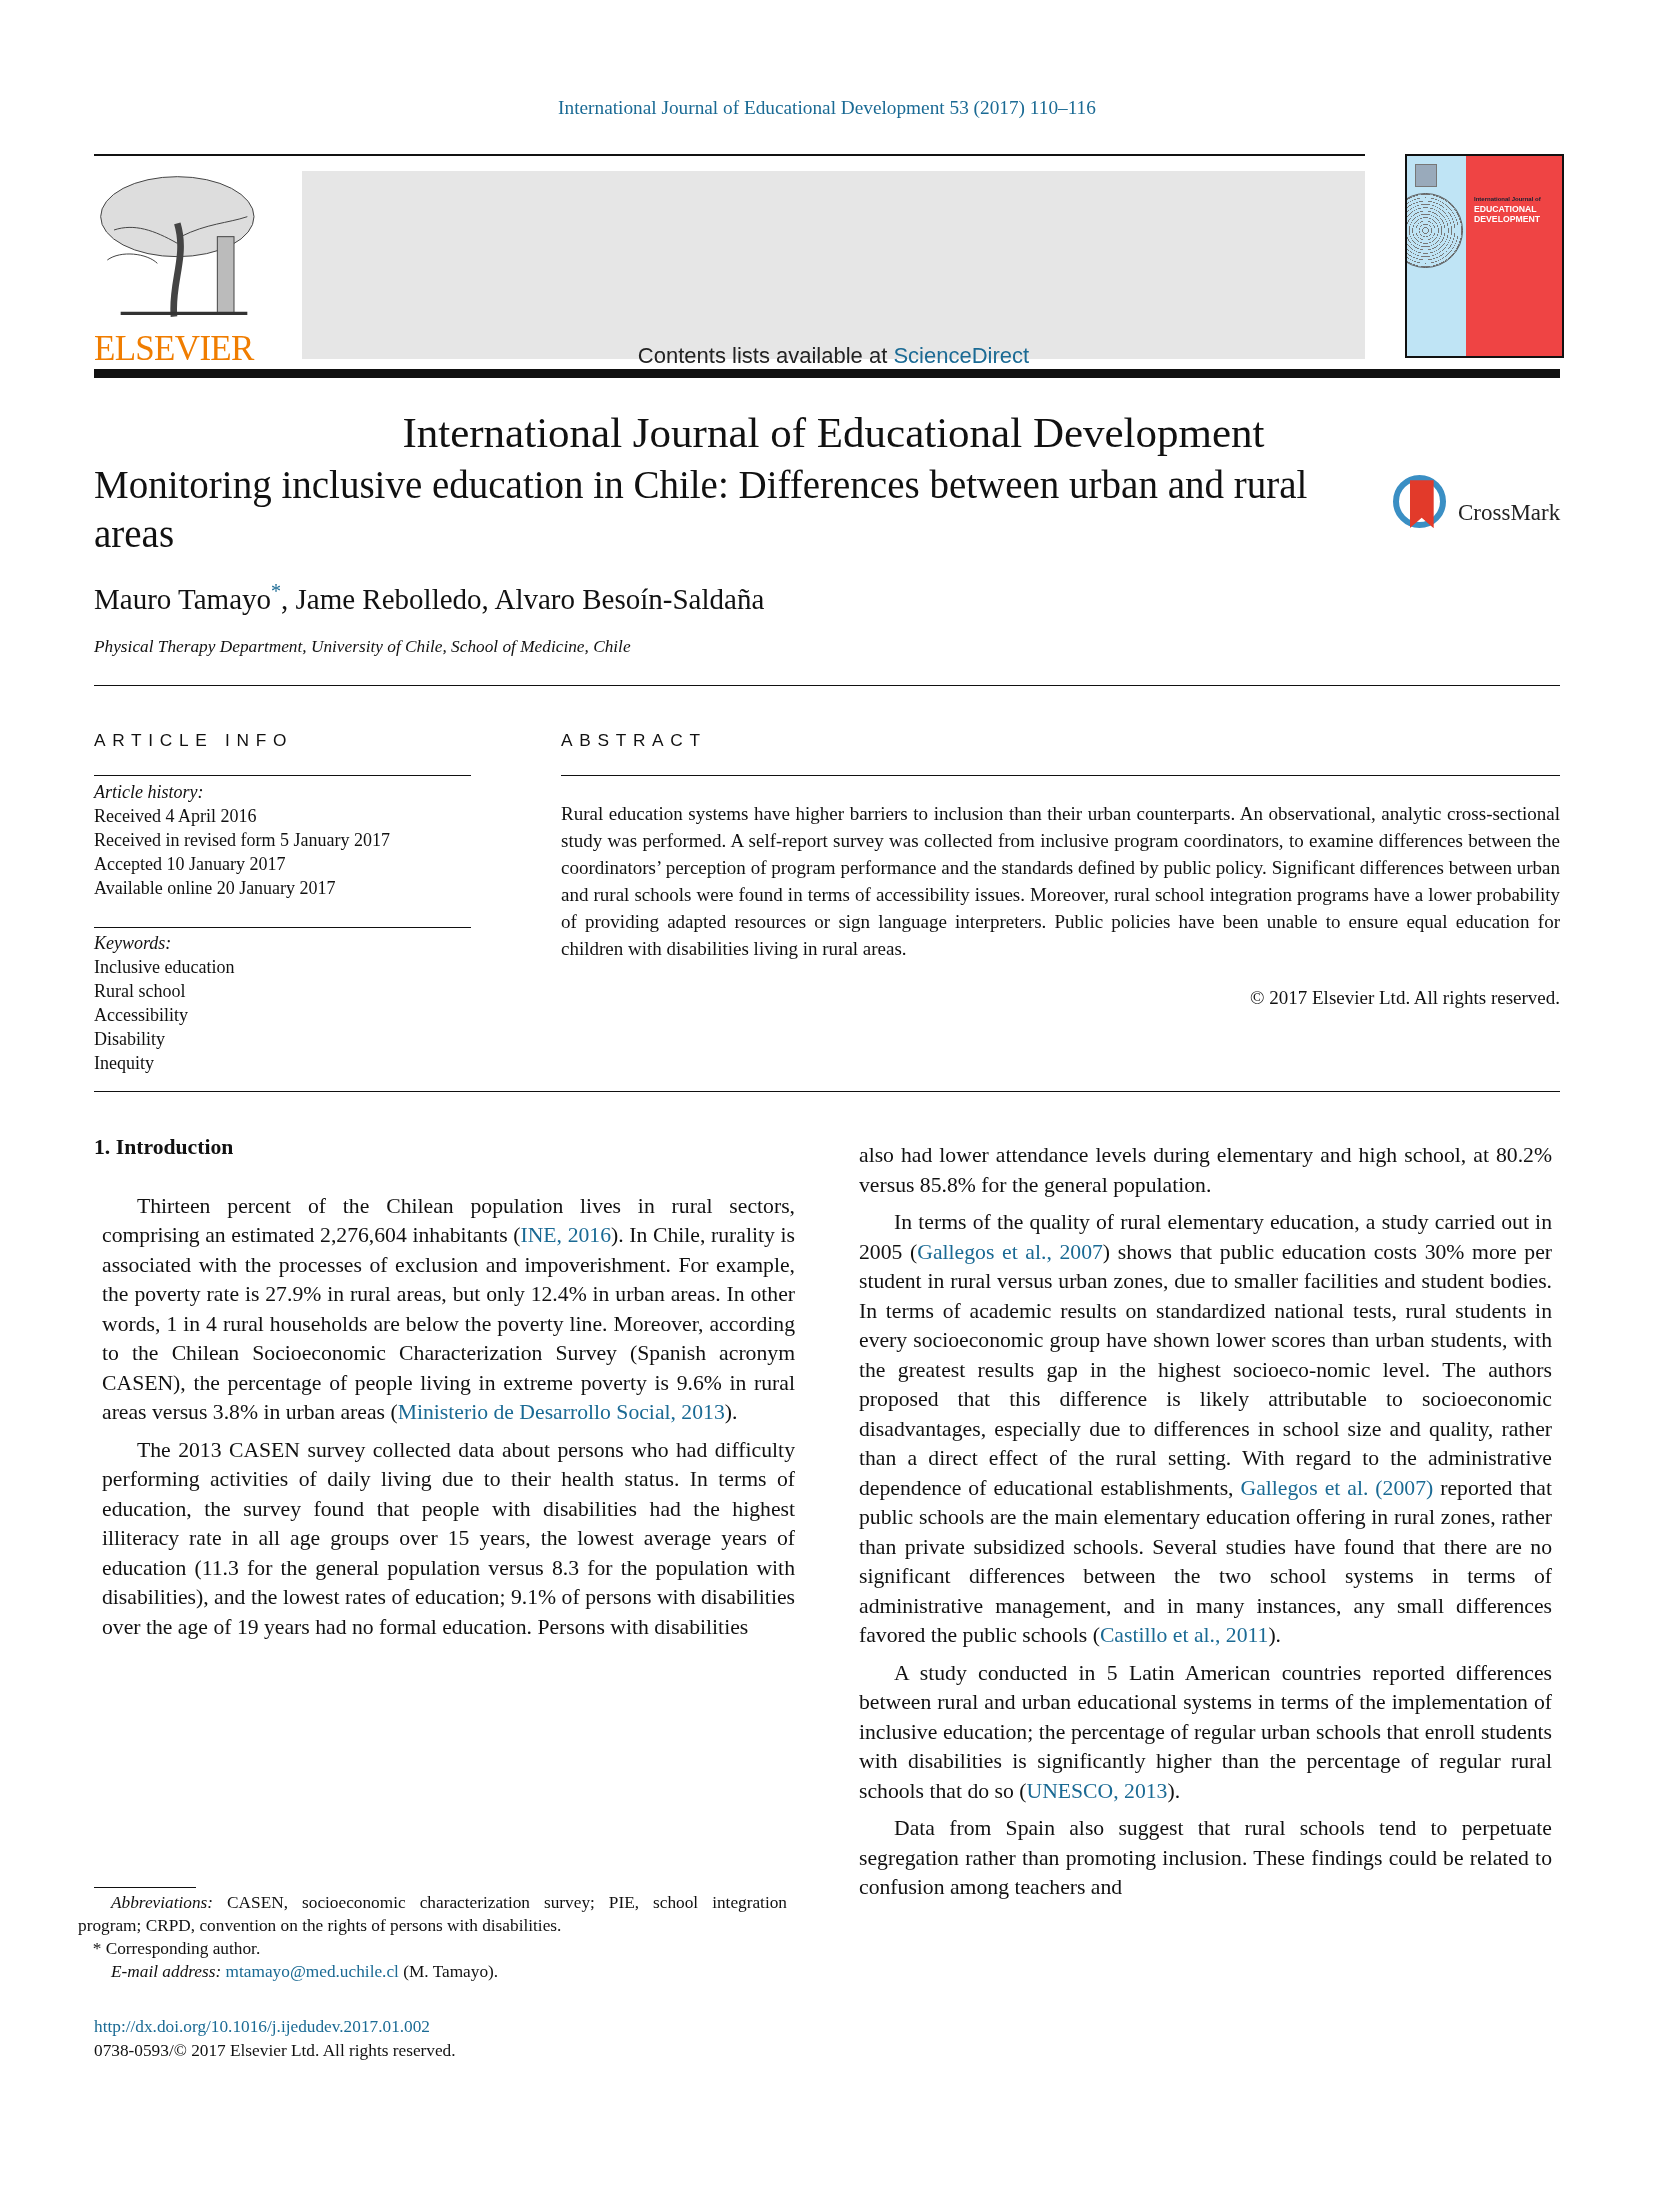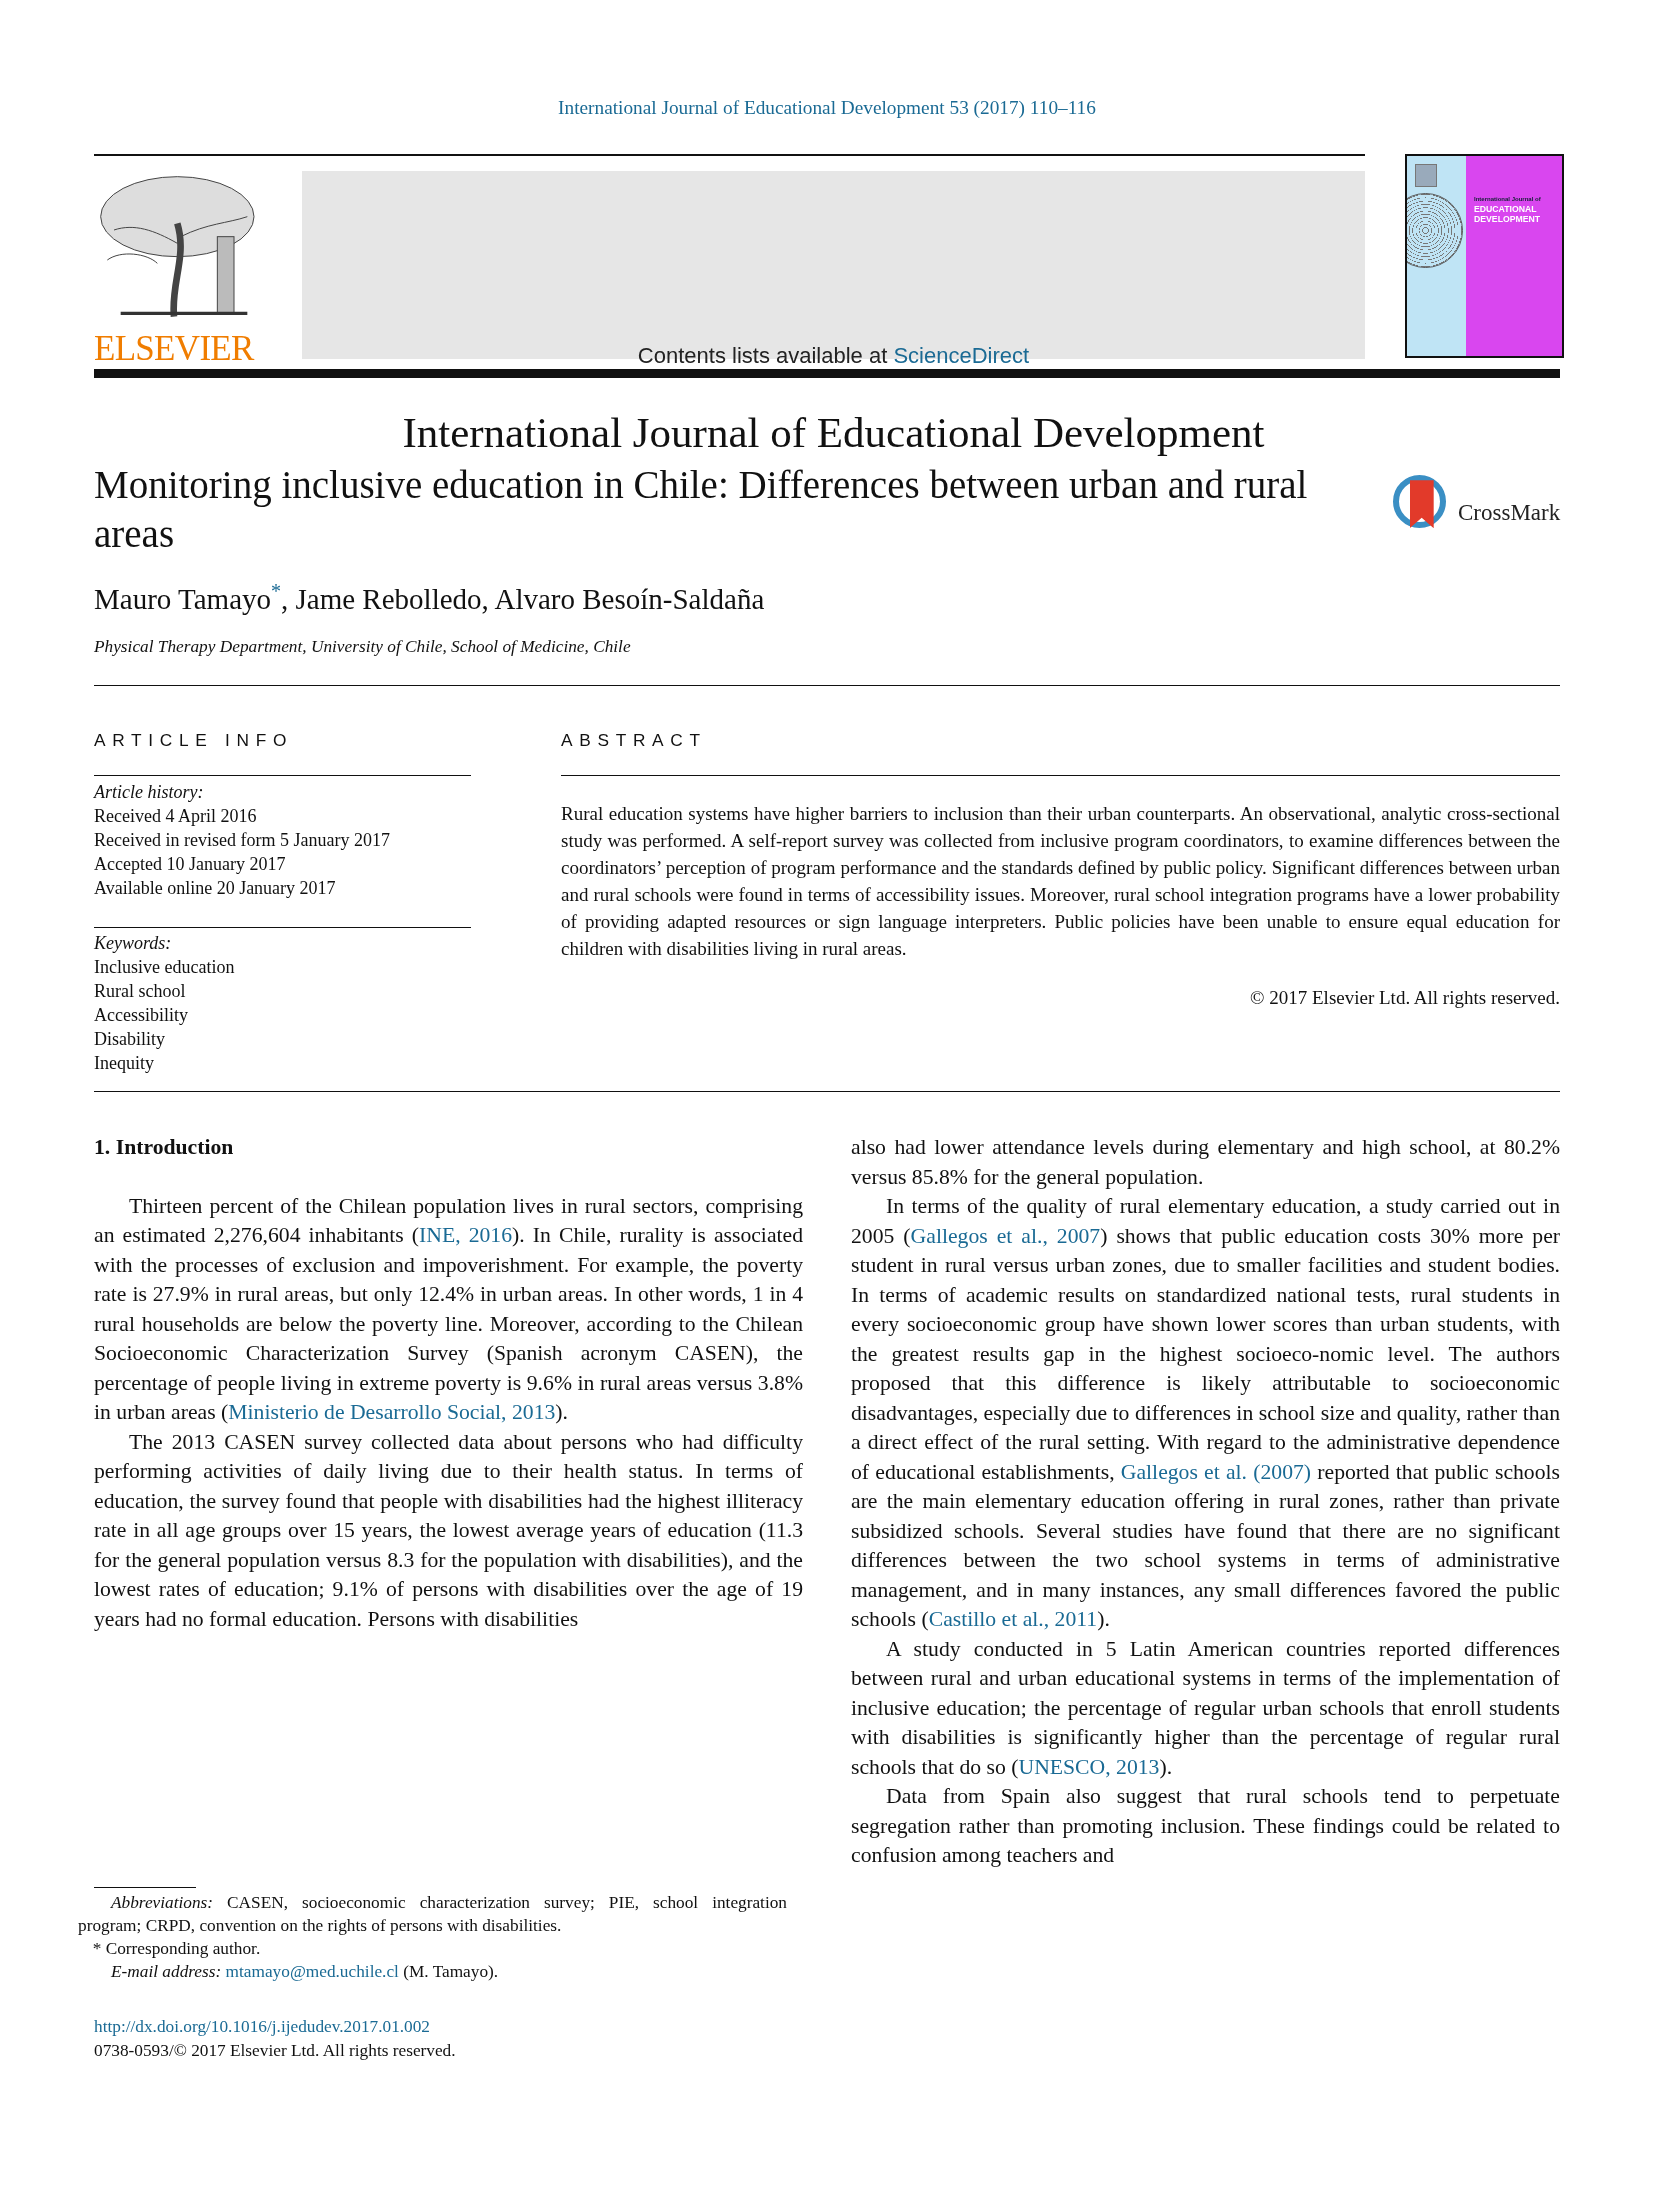--- a/index.html
+++ b/index.html
@@ -14,21 +14,21 @@
   #running-head { top: 97px; left: 0; width: 1654px; text-align: center; font-size: 19.3px; color: #1a6a94; }
 
   
   #rule-top { top: 154px; left: 94px; width: 1271px; height: 2px; background: #111; }
   #elsevier-logo { top: 170px; left: 94px; width: 170px; height: 193px; }
   #elsevier-word { top: 329px; left: 94px; width: 170px; text-align: left; font-size: 35px; color: #f07d00; letter-spacing: -0.7px; font-family: "Liberation Serif", serif; }
   #header-box { top: 171px; left: 302px; width: 1063px; height: 188px; background: #e6e6e6; }
   #contents-line { top: 172px; left: 0; width: 100%; text-align: center; font-family: "Liberation Sans", sans-serif; font-size: 22px; color: #222; }
   #journal-title { top: 237px; left: 0; width: 100%; text-align: center; font-size: 43px; color: #111; }
   #homepage-line { top: 327px; left: 0; width: 100%; text-align: center; font-family: "Liberation Sans", sans-serif; font-size: 22px; letter-spacing: 2.7px; color: #222; }
-  #cover { top: 154px; left: 1405px; width: 155px; height: 200px; border: 2px solid #111; background: #d946ef; overflow: hidden; }
+  #cover { top: 154px; left: 1405px; width: 155px; height: 200px; border: 2px solid #111; background: #ef4444; overflow: hidden; }
   #cover .left { position: absolute; left: 0; top: 0; width: 59px; height: 100%; background: #bfe4f5; }
   #cover .globe { position: absolute; left: -18.7px; top: 37px; width: 73px; height: 73px; border-radius: 50%; border: 1.3px solid #555; background: repeating-radial-gradient(circle, #bfe4f5 0 2.7px, #777 2.7px 3.3px); }
   #cover .mini-logo { position: absolute; left: 8px; top: 8px; width: 20px; height: 21.3px; border: 0.7px solid #777; background: #9ab; }
   #cover .t1 { position: absolute; left: 67px; top: 40px; font-family: "Liberation Sans", sans-serif; font-size: 6px; font-weight: bold; color: #123; }
   #cover .t2 { position: absolute; left: 67px; top: 48px; font-family: "Liberation Sans", sans-serif; font-size: 8.7px; font-weight: bold; color: #fff; line-height: 10px; }
   #rule-thick { top: 369px; left: 94px; width: 1466px; height: 8.7px; background: #111; }
 
   
   #article-title { top: 460px; left: 94px; width: 1267px; font-size: 39px; line-height: 49px; color: #111; }
   #crossmark { top: 475px; left: 1393px; width: 173px; height: 60px; }
@@ -50,21 +50,21 @@
   #history .label { font-style: italic; }
   #rule-info2 { top: 927px; left: 94px; width: 377px; height: 1.3px; background: #111; }
   #keywords { top: 931px; left: 94px; font-size: 18px; line-height: 24px; }
   #keywords .label { font-style: italic; }
   #abstract-text { top: 800px; left: 561px; width: 999px; font-size: 19px; line-height: 27px; text-align: justify; }
   #copyright { top: 987px; left: 561px; width: 999px; text-align: right; font-size: 19px; }
   #rule-abs-end { top: 1091px; left: 94px; width: 1466px; height: 1.3px; background: #111; }
 
   
   .col { font-size: 21.7px; line-height: 29.5px; text-align: justify; color: #111; }
-  .col p { margin: 0; text-indent: 35px; }
+  .col p { margin: 8px; text-indent: 35px; }
   .col p.noindent { text-indent: 0; }
   #left-col { top: 1133px; left: 94px; width: 709px; }
   #sec-1 { font-weight: bold; font-size: 21.7px; margin: 0 0 29px 0; }
   #sec-11 { font-style: italic; font-size: 21.7px; margin: 0 0 29px 0; }
   #right-col { top: 1133px; left: 851px; width: 709px; }
 
   
   #fn-rule { top: 1887px; left: 94px; width: 102px; height: 1.3px; background: #111; }
   #footnotes { top: 1891px; left: 78px; width: 709px; font-size: 17.3px; line-height: 23px; text-align: justify; }
   #footnotes p { margin: 0; text-indent: 33px; }

